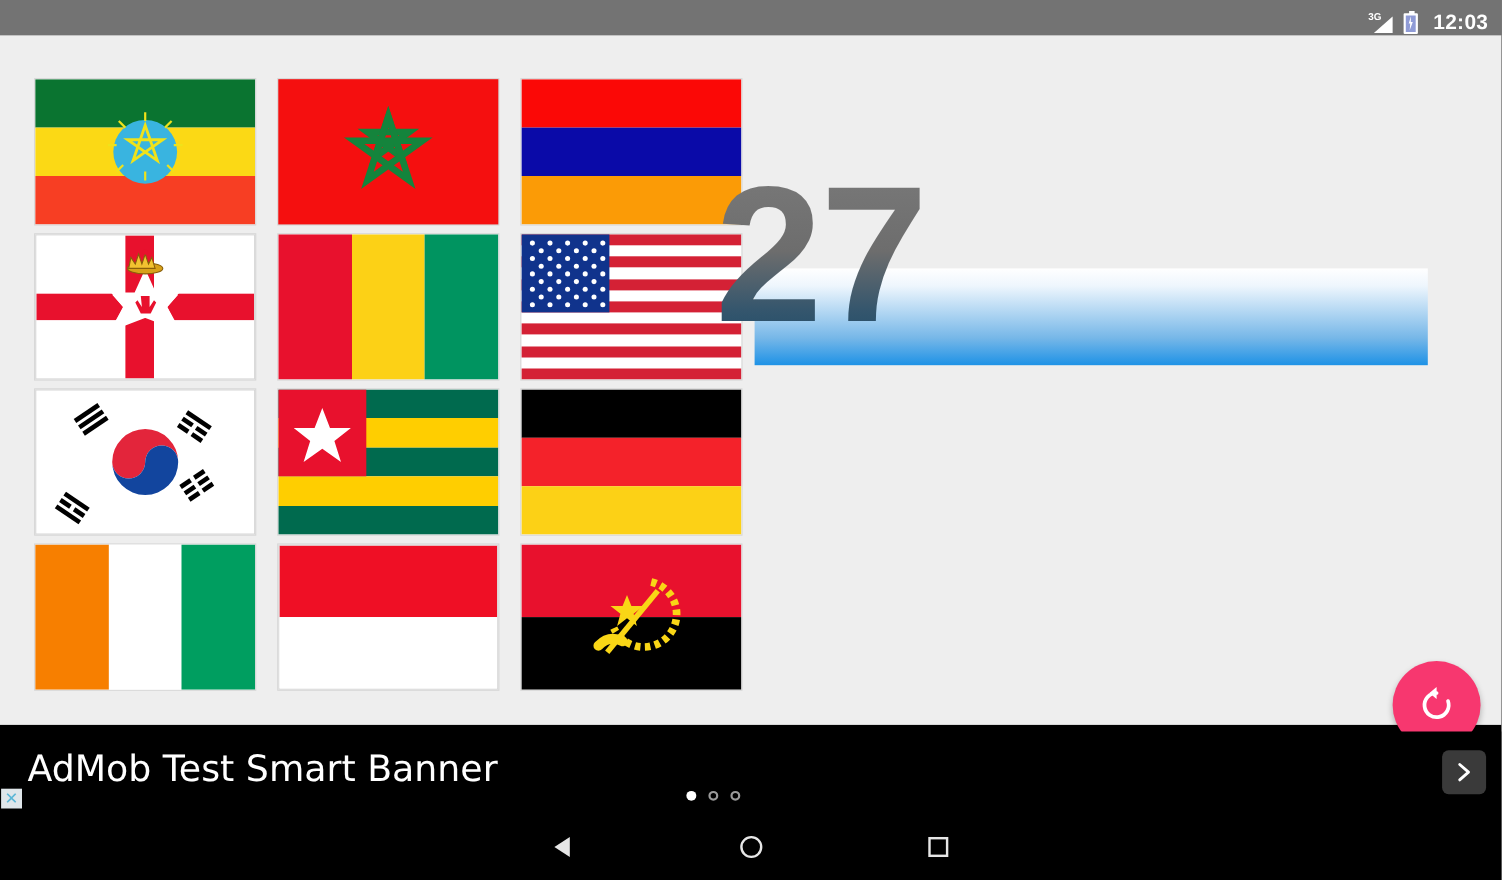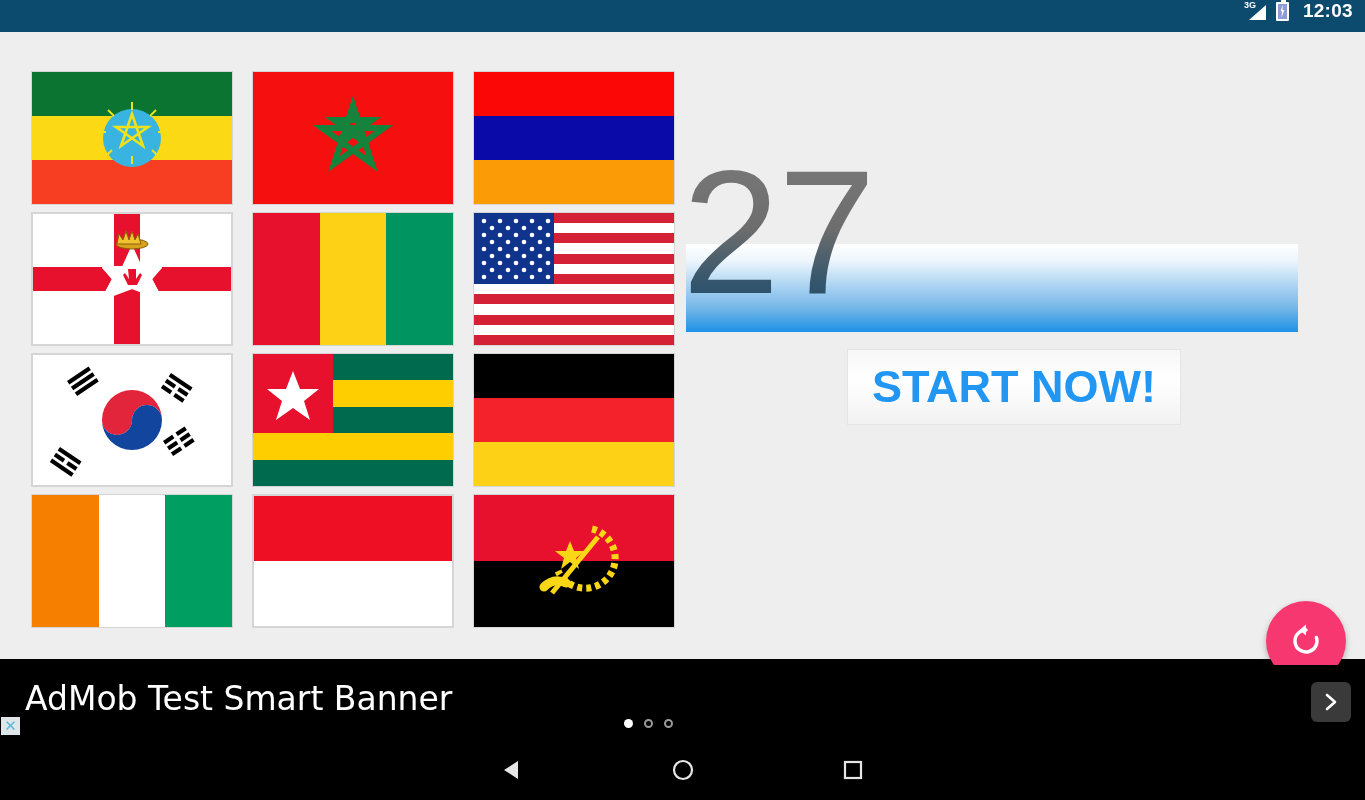--- a/index.html
+++ b/index.html
@@ -7,22 +7,22 @@
     width:1365px;height:800px;overflow:hidden;
     background:#000;
     font-family:"Liberation Sans", sans-serif;
     -webkit-font-smoothing:antialiased;
   }
   .screen{position:relative;width:1365px;height:800px;}
 
   
   .statusbar{
     position:absolute;left:0;top:0;width:1365px;height:32px;
-    background:#0c4a6e;
-    display:flex;align-items:flex-start;justify-content:flex-end;
+    background:#737373;
+    display:flex;align-items:flex-end;justify-content:flex-end;
     box-sizing:border-box;padding-right:12px;
   }
   .sb-icons{display:flex;align-items:center;gap:10px;}
   .sig{position:relative;width:22px;height:18px;}
   .sig .tri{
     position:absolute;right:0;bottom:0;width:0;height:0;
     border-left:17px solid transparent;border-bottom:15px solid #ffffff;
   }
   .sig .g3{
     position:absolute;left:0;top:-1px;font-size:9px;color:#fff;font-weight:bold;line-height:9px;
@@ -68,22 +68,22 @@
   
   .ovl{position:absolute;left:0;top:0;width:100%;height:100%;}
 
   
   .usa-canton{position:absolute;left:0;top:0;width:40%;height:53.85%;background:#10338c;}
 
   
   .score-wrap{position:absolute;left:686px;top:212px;width:612px;height:88px;
      background:linear-gradient(to bottom,#ffffff 0%,#eef6fd 18%,#76b7e8 72%,#1e92e6 100%);}
   .score-num{
-    position:absolute;left:682px;top:112px;
-    font-size:176px;line-height:176px;font-weight:normal;
+    position:absolute;left:650px;top:112px;
+    font-size:176px;line-height:176px;font-weight:bold;
     color:#6b6b6b;
     background:linear-gradient(to bottom,#7a7a7a 0%,#6d6d6d 48%,#35566d 78%,#1b4a68 100%);
     -webkit-background-clip:text;background-clip:text;-webkit-text-fill-color:transparent;color:transparent;
     letter-spacing:-2px;
   }
   .start-btn{
     position:absolute;left:848px;top:318px;width:332px;height:74px;
     background:linear-gradient(to bottom,#f7f7f7,#ffffff 40%,#f2f2f2);
     display:flex;align-items:center;justify-content:center;
     color:#2196f3;font-size:45px;font-weight:bold;letter-spacing:0px;
@@ -353,21 +353,20 @@
             <polygon points="96,46 100,56 111,56 102,63 105,74 96,67 87,74 90,63 81,56 92,56" fill="#f9d616"></polygon>
           </svg>
         </div>
       </div>
 
     </div>
 
     <div class="score-wrap"></div>
     <div class="score-num">27</div>
 
-    <div class="start-btn">START NOW!</div>
 
     <div class="fab">
       <svg width="40" height="40" viewBox="0 0 40 40">
         <path d="M20,9 a11,11 0 1 0 10.4,7.4" fill="none" stroke="#ffffff" stroke-width="3.4" stroke-linecap="round"></path>
         <polygon points="20,3.5 20,14.5 13.5,9" fill="#ffffff"></polygon>
       </svg>
     </div>
 
   </div>
 

